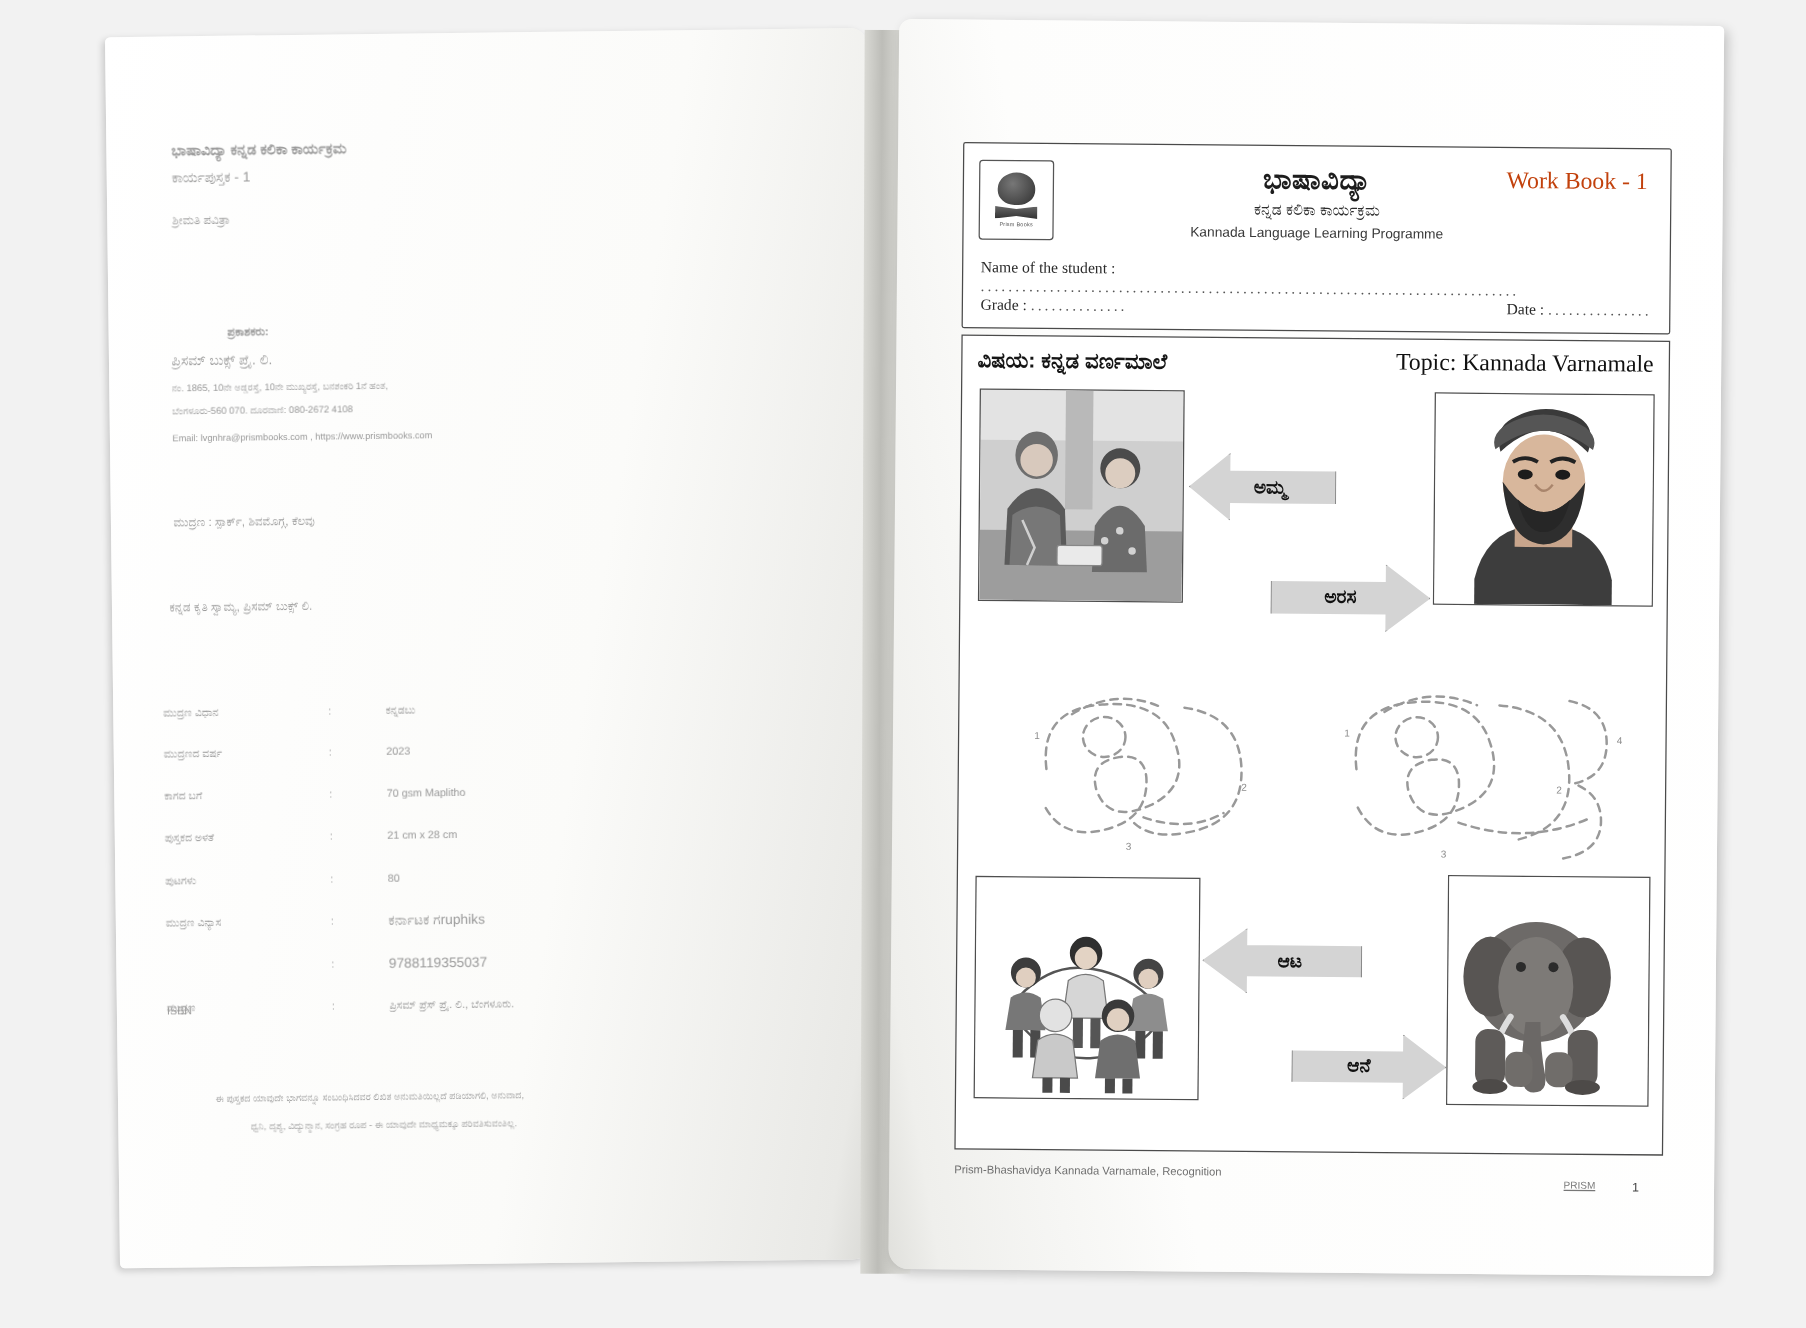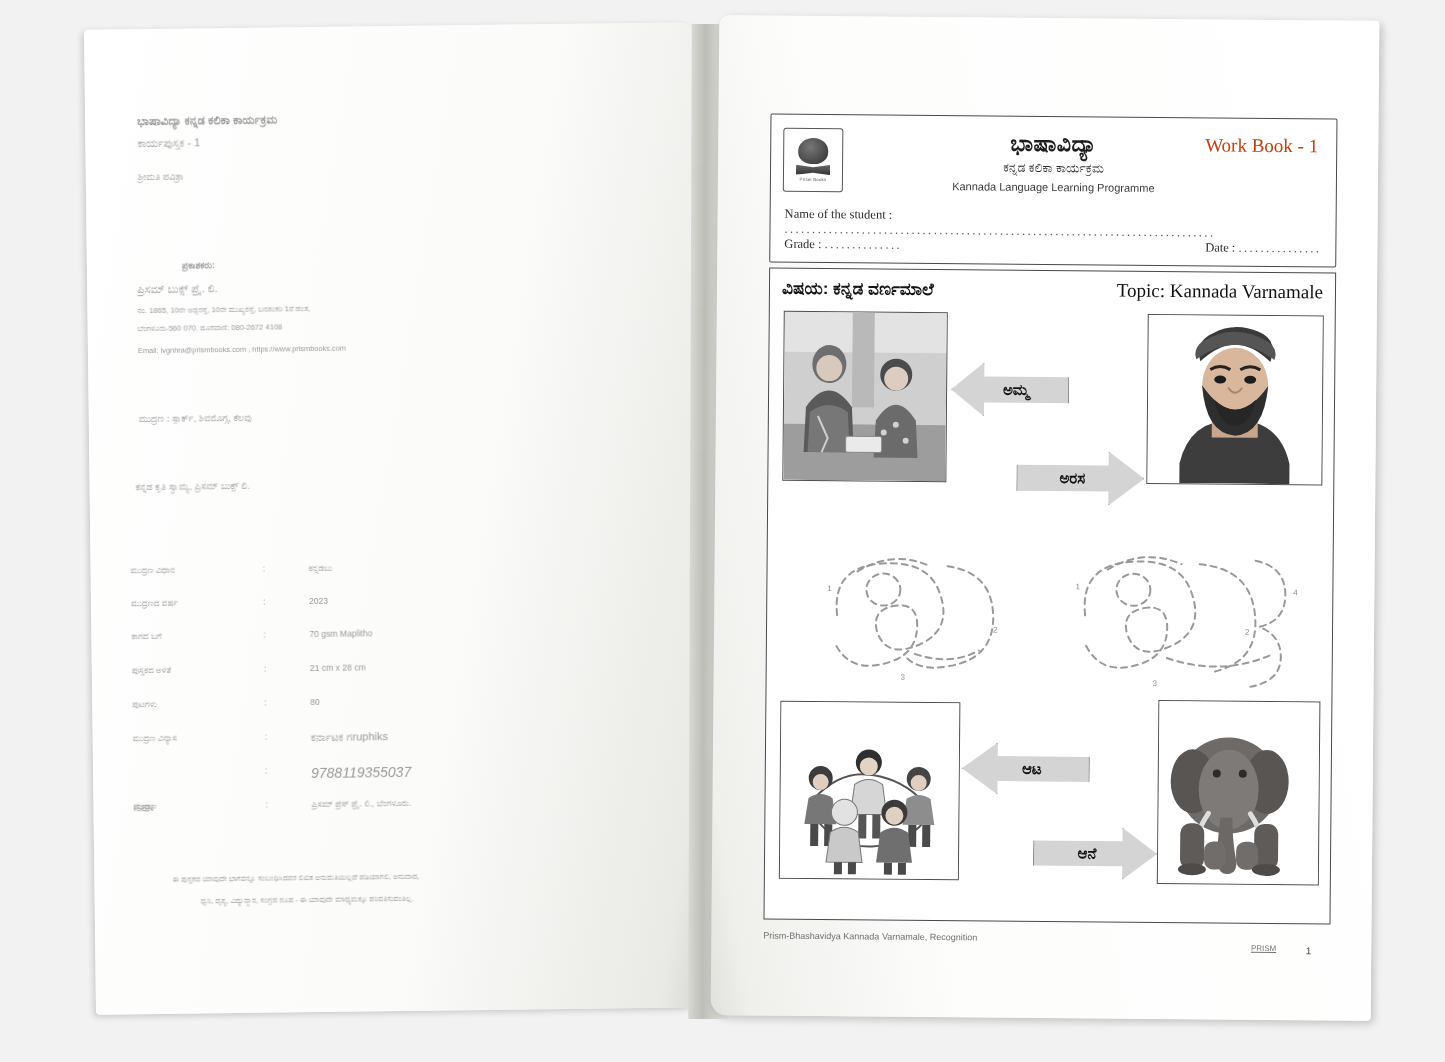--- a/index.html
+++ b/index.html
@@ -198,21 +198,21 @@
         <div class="kn blurline" style="left:40px;top:670px;font-size:8.6px;">ಪುಟಗಳು</div>
         <div class="kn blurline" style="left:172px;top:670px;font-size:8.6px;">:</div>
         <div class="kn blurline" style="left:218px;top:670px;font-size:8.6px;">80</div>
 
         <div class="kn blurline" style="left:40px;top:704px;font-size:8.6px;">ಮುದ್ರಣ ವಿನ್ಯಾಸ</div>
         <div class="kn blurline" style="left:172px;top:704px;font-size:8.6px;">:</div>
         <div class="kn blurline" style="left:218px;top:704px;font-size:11px;">ಕರ್ನಾಟಕ ಗruphiks</div>
 
         <div class="kn blurline" style="left:40px;top:736px;font-size:8.6px;margin-top:38px;">ISBN</div>
         <div class="kn blurline" style="left:172px;top:738px;font-size:8.6px;">:</div>
-        <div class="kn blurline" style="left:218px;top:738px;font-size:14px;font-style:italic;">9788119355037</div>
+        <div class="kn blurline" style="left:218px;top:738px;font-size:11px;">9788119355037</div>
 
         <div class="kn blurline" style="left:40px;top:772px;font-size:8.6px;">ಮುದ್ರಣ</div>
         <div class="kn blurline" style="left:172px;top:772px;font-size:8.6px;">:</div>
         <div class="kn blurline" style="left:218px;top:772px;font-size:8.6px;">ಪ್ರಿಸಮ್ ಪ್ರೆಸ್ ಪ್ರೈ. ಲಿ., ಬೆಂಗಳೂರು.</div>
 
         <div class="kn blurline" style="left:78px;top:846px;font-size:7.6px;">ಈ ಪುಸ್ತಕದ ಯಾವುದೇ ಭಾಗವನ್ನೂ ಸಂಬಂಧಿಸಿದವರ ಲಿಖಿತ ಅನುಮತಿಯಿಲ್ಲದೆ ಪಡಿಯಾಗಲಿ, ಅನುವಾದ,</div>
         <div class="kn blurline" style="left:106px;top:868px;font-size:7.6px;">ಧ್ವನಿ, ದೃಶ್ಯ, ವಿದ್ಯುನ್ಮಾನ, ಸಂಗ್ರಹ ರೂಪ - ಈ ಯಾವುದೇ ಮಾಧ್ಯಮಕ್ಕೂ ಪರಿವತಿಸುವಂತಿಲ್ಲ.</div>
       </div>
     </div>
 

